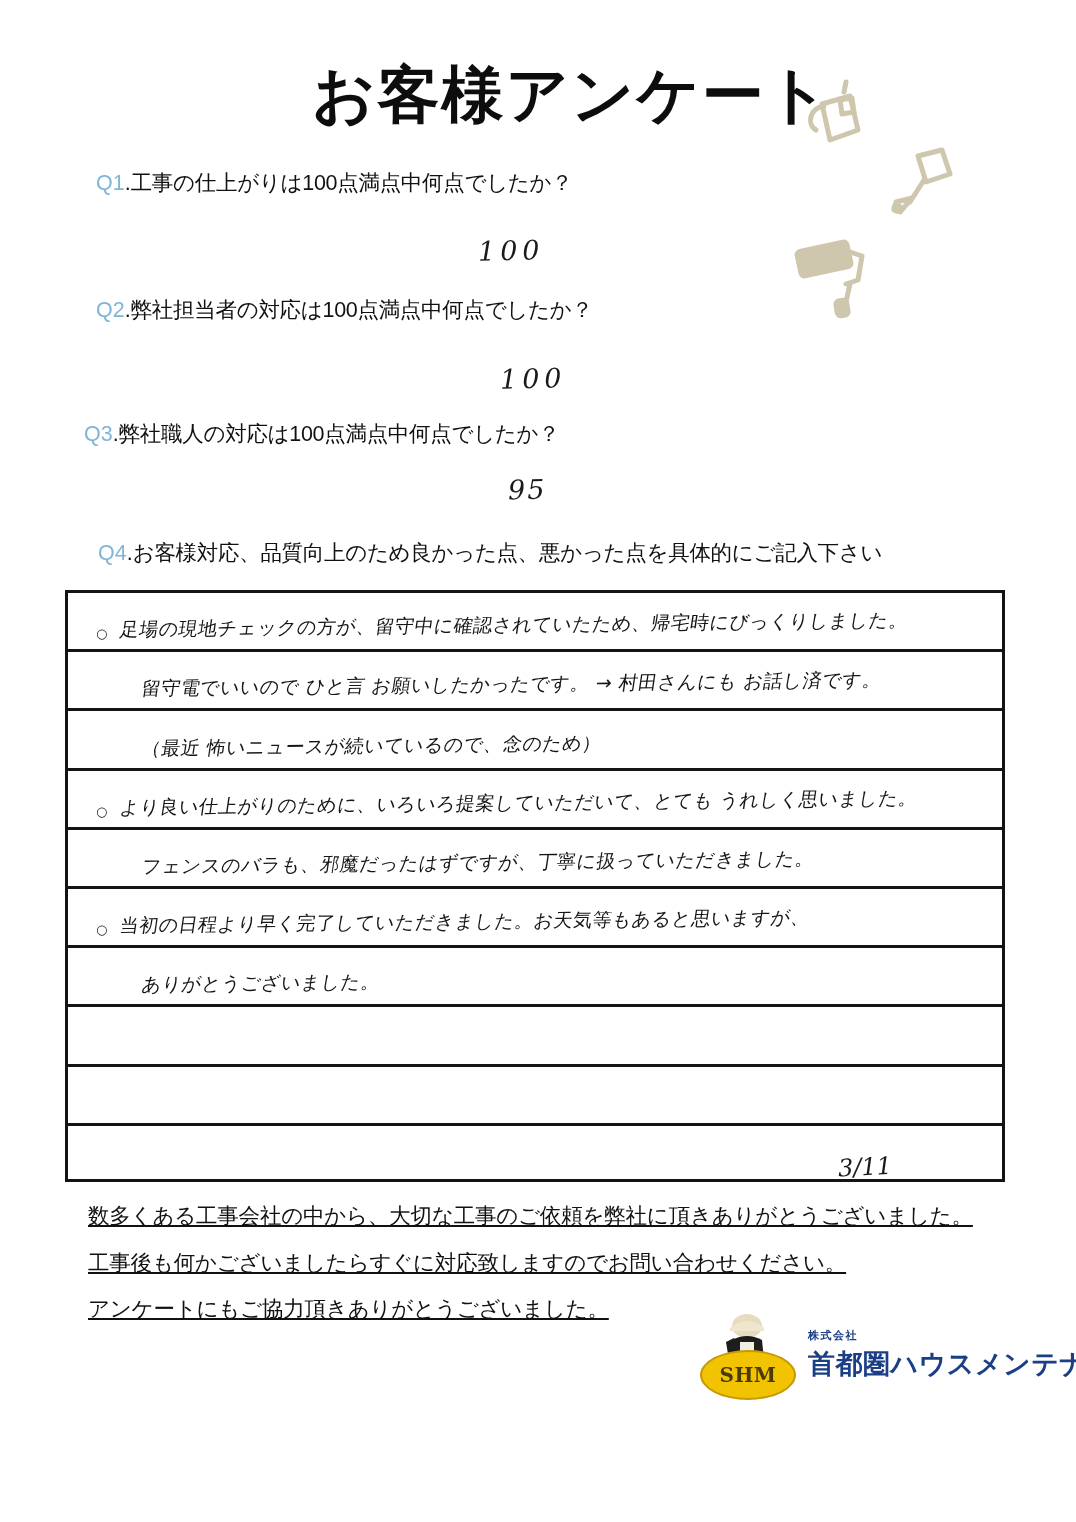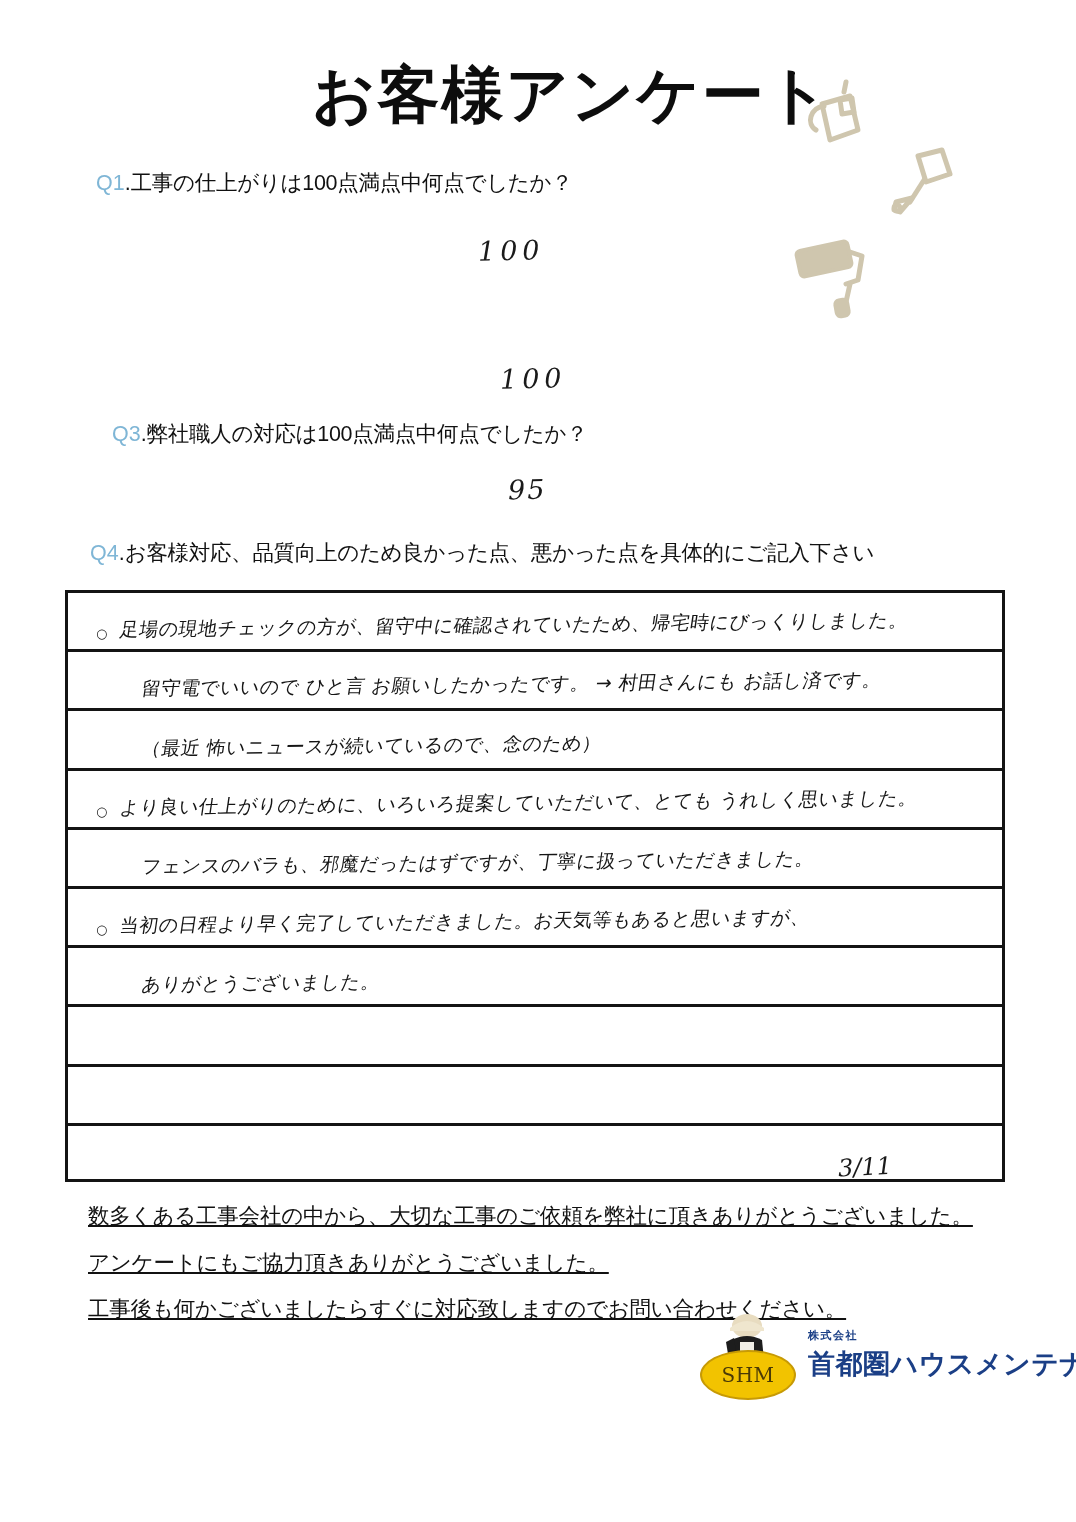--- a/index.html
+++ b/index.html
@@ -55,22 +55,22 @@
     color: #7FB6D6;
     font-weight: 400;
     letter-spacing: 0px;
     margin-top: 46px;
   }
   .question .qdot { color: #111111; }
   .question .qtext { letter-spacing: -0.3px; }
 
   .q1 { left: 96px;  top: 173px; }
   .q2 { left: 96px;  top: 300px; }
-  .q3 { left: 112px;  top: 424px; }
-  .q4 { left: 90px; top: 543px; }
+  .q3 { left: 84px;  top: 424px; }
+  .q4 { left: 98px; top: 543px; }
 
   
   .hand {
     position: absolute;
     font-family: "DejaVu Serif", "Liberation Serif", serif;
     font-style: italic;
     color: #1a1a1a;
     white-space: nowrap;
   }
   .ans {
@@ -173,21 +173,21 @@
     height: 46px;
     border-radius: 50%;
     background: #F2C300;
     border: 2px solid #C79A05;
     display: flex;
     align-items: center;
     justify-content: center;
   }
   .logo-badge-text {
     font-family: "DejaVu Serif", "Liberation Serif", serif;
-    font-weight: 400;
+    font-weight: 700;
     font-size: 20px;
     color: #4a3a06;
     letter-spacing: 0.5px;
   }
   .logo-mascot {
     position: absolute;
     left: 20px;
     top: 0px;
     width: 54px;
     height: 52px;
@@ -255,20 +255,23 @@
         <rect x="42" y="70" width="16" height="20" rx="6" transform="rotate(-10 50 80)"></rect>
       </g>
     </svg>
   </div>
 
   <div class="question q1">
     <span class="qnum">Q1</span><span class="qdot">.</span><span class="qtext">工事の仕上がりは100点満点中何点でしたか？</span>
   </div>
   <div class="hand ans ans-q1">100</div>
 
+  <div class="question q2">
+    <span class="qnum">Q2</span><span class="qdot">.</span><span class="qtext">弊社担当者の対応は100点満点中何点でしたか？</span>
+  </div>
   <div class="hand ans ans-q2">100</div>
 
   <div class="question q3">
     <span class="qnum">Q3</span><span class="qdot">.</span><span class="qtext">弊社職人の対応は100点満点中何点でしたか？</span>
   </div>
   <div class="hand ans ans-q3">95</div>
 
   <div class="question q4">
     <span class="qnum">Q4</span><span class="qdot">.</span><span class="qtext">お客様対応、品質向上のため良かった点、悪かった点を具体的にご記入下さい</span>
   </div>
@@ -340,22 +343,22 @@
       <div class="hw-line indent-0">
         <span class="hw-text"></span>
       </div>
       <div class="hw-date">3/11</div>
     </div>
 
   </div>
 
   <div class="closing">
     <div class="closing-line">数多くある工事会社の中から、大切な工事のご依頼を弊社に頂きありがとうございました。</div>
+    <div class="closing-line">工事後も何かございましたらすぐに対応致しますのでお問い合わせください。</div>
     <div class="closing-line">アンケートにもご協力頂きありがとうございました。</div>
-    <div class="closing-line">工事後も何かございましたらすぐに対応致しますのでお問い合わせください。</div>
   </div>
 
   <div class="logo">
     <div class="logo-mascot">
       <svg width="54" height="52" viewBox="0 0 54 52" aria-hidden="true">
         <ellipse cx="27" cy="14" rx="15" ry="12" fill="#E8DCC0"></ellipse>
         <path d="M10 16 Q27 2 44 16 L44 19 L10 19 Z" fill="#EFE6CE"></path>
         <path d="M12 28 Q27 20 42 28 L44 48 L10 48 Z" fill="#1d1d1d"></path>
         <rect x="20" y="30" width="14" height="18" fill="#f0eee6"></rect>
         <path d="M6 30 L14 26 L16 40 L8 42 Z" fill="#1d1d1d"></path>

